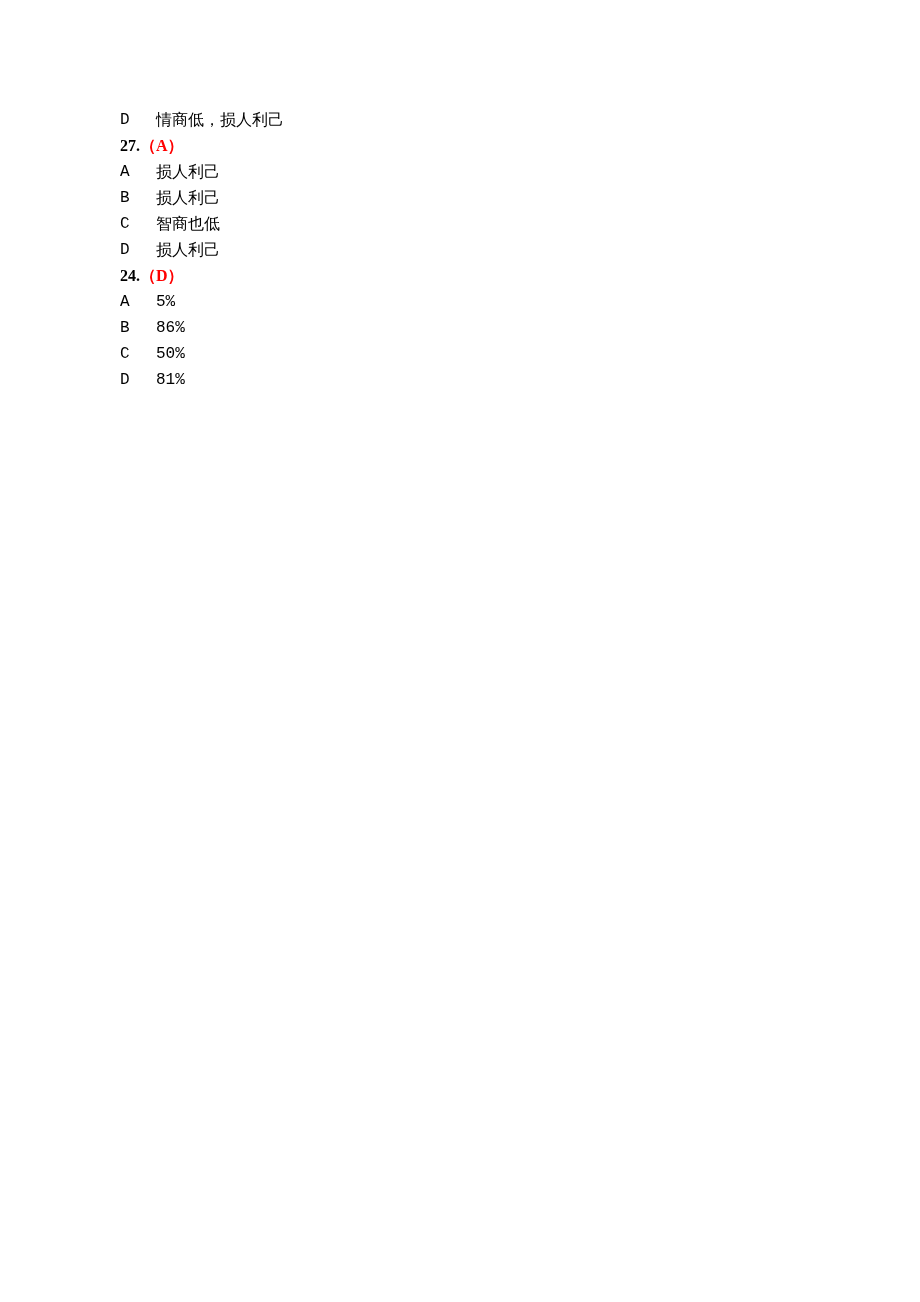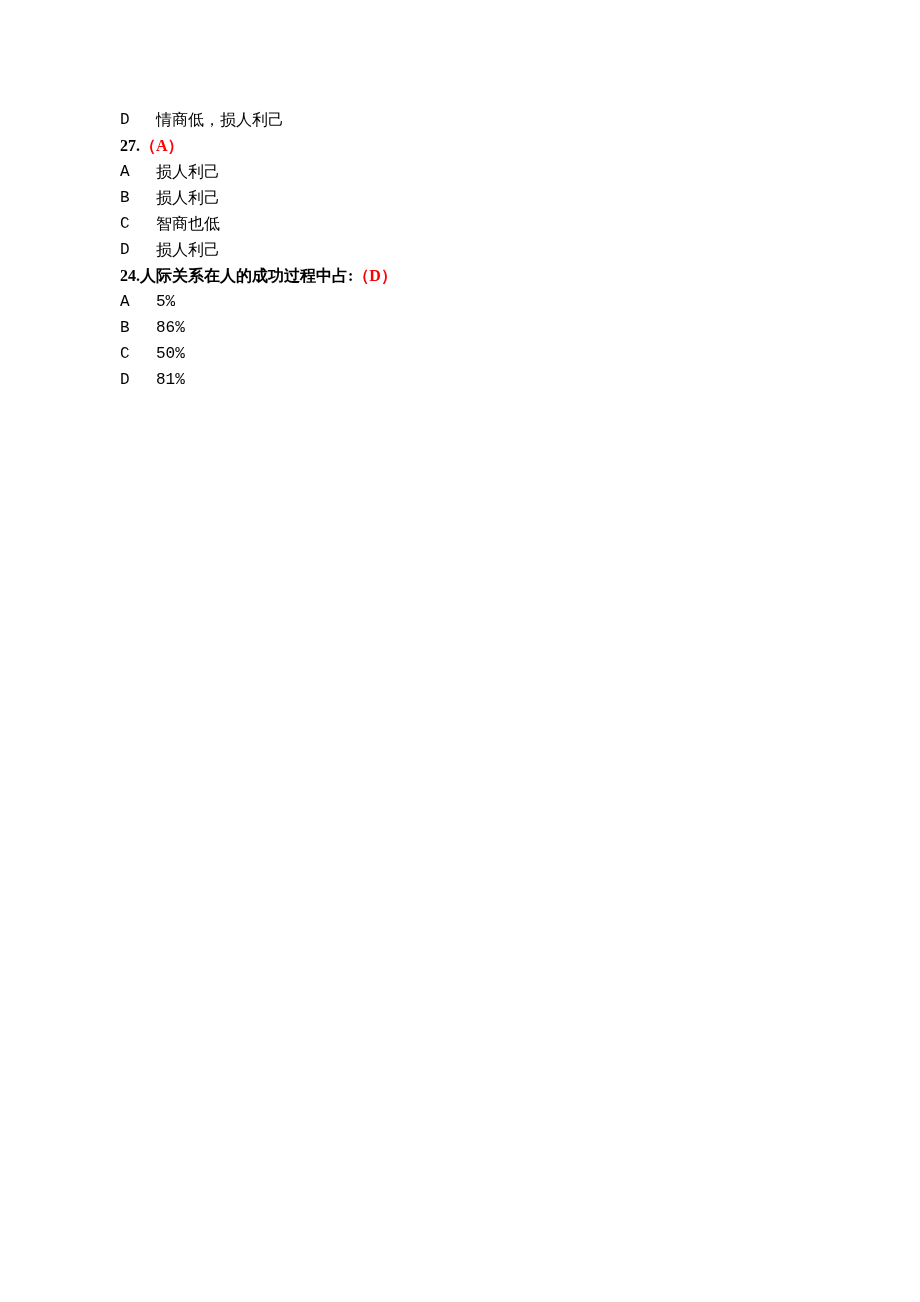--- a/index.html
+++ b/index.html
@@ -76,21 +76,20 @@
   <span class="option-text">智商也低</span>
 </div>
 
 <div class="option-row">
   <span class="option-letter">D</span>
   <span class="option-text">损人利己</span>
 </div>
 
 <div class="question-row">
   <span class="question-number">24.</span>
-  <span class="question-text">人际关系在人的成功过程中占:</span>
   <span class="answer">（D）</span>
 </div>
 
 <div class="option-row">
   <span class="option-letter">A</span>
   <span class="option-text percent-text">5%</span>
 </div>
 
 <div class="option-row">
   <span class="option-letter">B</span>

